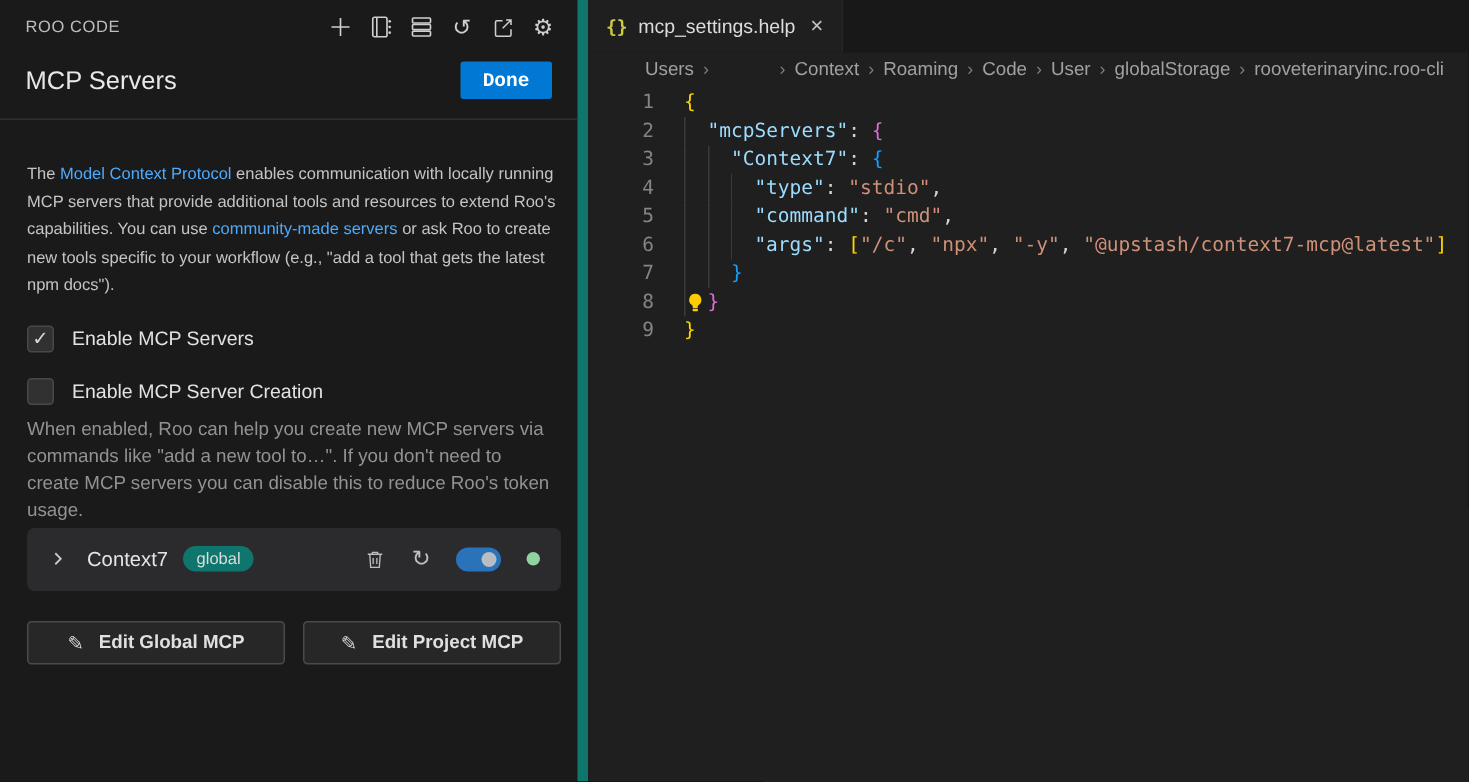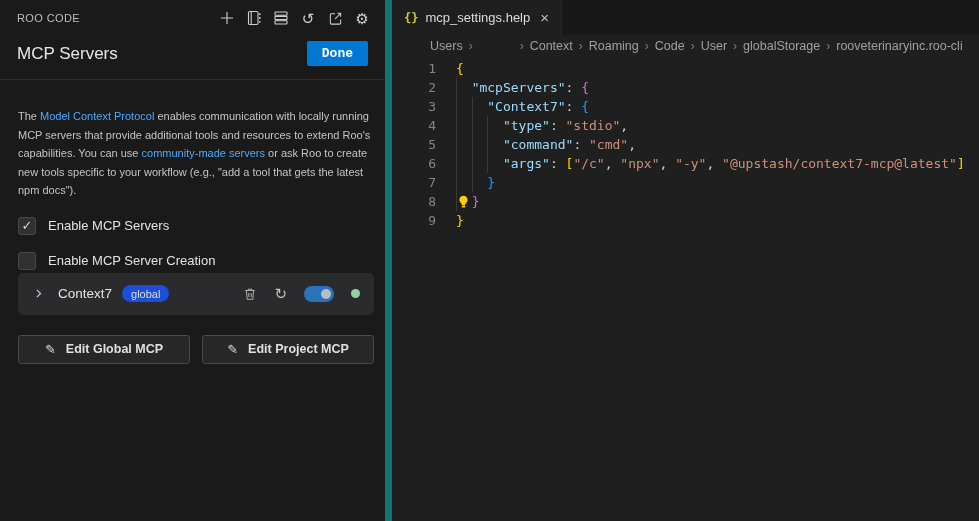--- a/index.html
+++ b/index.html
@@ -32,21 +32,21 @@
   .cb-row.second{}
   .checkbox{width:18px;height:18px;background:#313131;border:1px solid #484848;border-radius:3px;
     display:inline-flex;align-items:center;justify-content:center;color:#d7d7d7;font-size:13px;cursor:pointer;flex-shrink:0}
   .checkbox:not(.checked) .check{visibility:hidden}
   .cb-label{font-size:13px;font-weight:normal;color:#e3e3e3}
   .cb-desc{margin-top:7px;font-size:12.5px;line-height:18px;color:#929292;width:350px}
   .server-card{margin-top:3px;width:356px;height:42px;background:#2b2b2e;border-radius:5px;
     display:flex;align-items:center;padding:0 14px}
   .chev{color:#c8c8c8;display:inline-flex;cursor:pointer}
   .server-name{margin-left:13px;font-size:13.5px;color:#e4e4e4}
-  .server-badge{margin-left:10px;background:#1d4ed8;color:#dddddd;font-size:11px;padding:2.5px 9px;border-radius:9px}
+  .server-badge{margin-left:10px;background:#0f766e;color:#dddddd;font-size:11px;padding:2.5px 9px;border-radius:9px}
   .card-actions{margin-left:auto;display:flex;align-items:center;gap:17px}
   .icon-btn{color:#bfbfbf;display:inline-flex;align-items:center;justify-content:center;cursor:pointer;font-size:15px;line-height:1}
   .toggle{width:30px;height:16px;border-radius:8px;background:#5a5a5a;position:relative;cursor:pointer}
   .toggle.on{background:var(--toggle-on)}
   .toggle .knob{position:absolute;top:3px;left:3px;width:10px;height:10px;border-radius:50%;background:#b7bdc2}
   .toggle.on .knob{left:auto;right:3px}
   .status-dot{width:9px;height:9px;border-radius:50%;background:var(--status-green)}
   .edit-btn-row{margin-top:20px;display:flex;gap:12px;width:356px}
   .edit-btn{flex:1;height:29px;background:#272727;border:1px solid #4a4a4a;border-radius:3px;color:#e0e0e0;
     font-family:inherit;font-size:12.5px;font-weight:bold;display:flex;align-items:center;justify-content:center;gap:10px;cursor:pointer}
@@ -128,20 +128,21 @@
           </span>
         <span class="cb-label">Enable MCP Servers</span>
       </div>
 
       <div class="cb-row second">
         <span class="checkbox">
             <span class="check">✓</span>
           </span>
         <span class="cb-label">Enable MCP Server Creation</span>
       </div>
+      <p class="cb-desc">When enabled, Roo can help you create new MCP servers via commands like "add a new tool to…". If you don't need to create MCP servers you can disable this to reduce Roo's token usage.</p>
 
       <div class="server-card">
         <span class="chev">
           <svg viewBox="0 0 16 16" width="13" height="13" fill="none" stroke="currentColor" stroke-width="1.5">
               <path d="M6 3.5L10.5 8 6 12.5"></path>
             </svg>
         </span>
         <span class="server-name">Context7</span>
         <span class="server-badge">global</span>
         <span class="card-actions">

